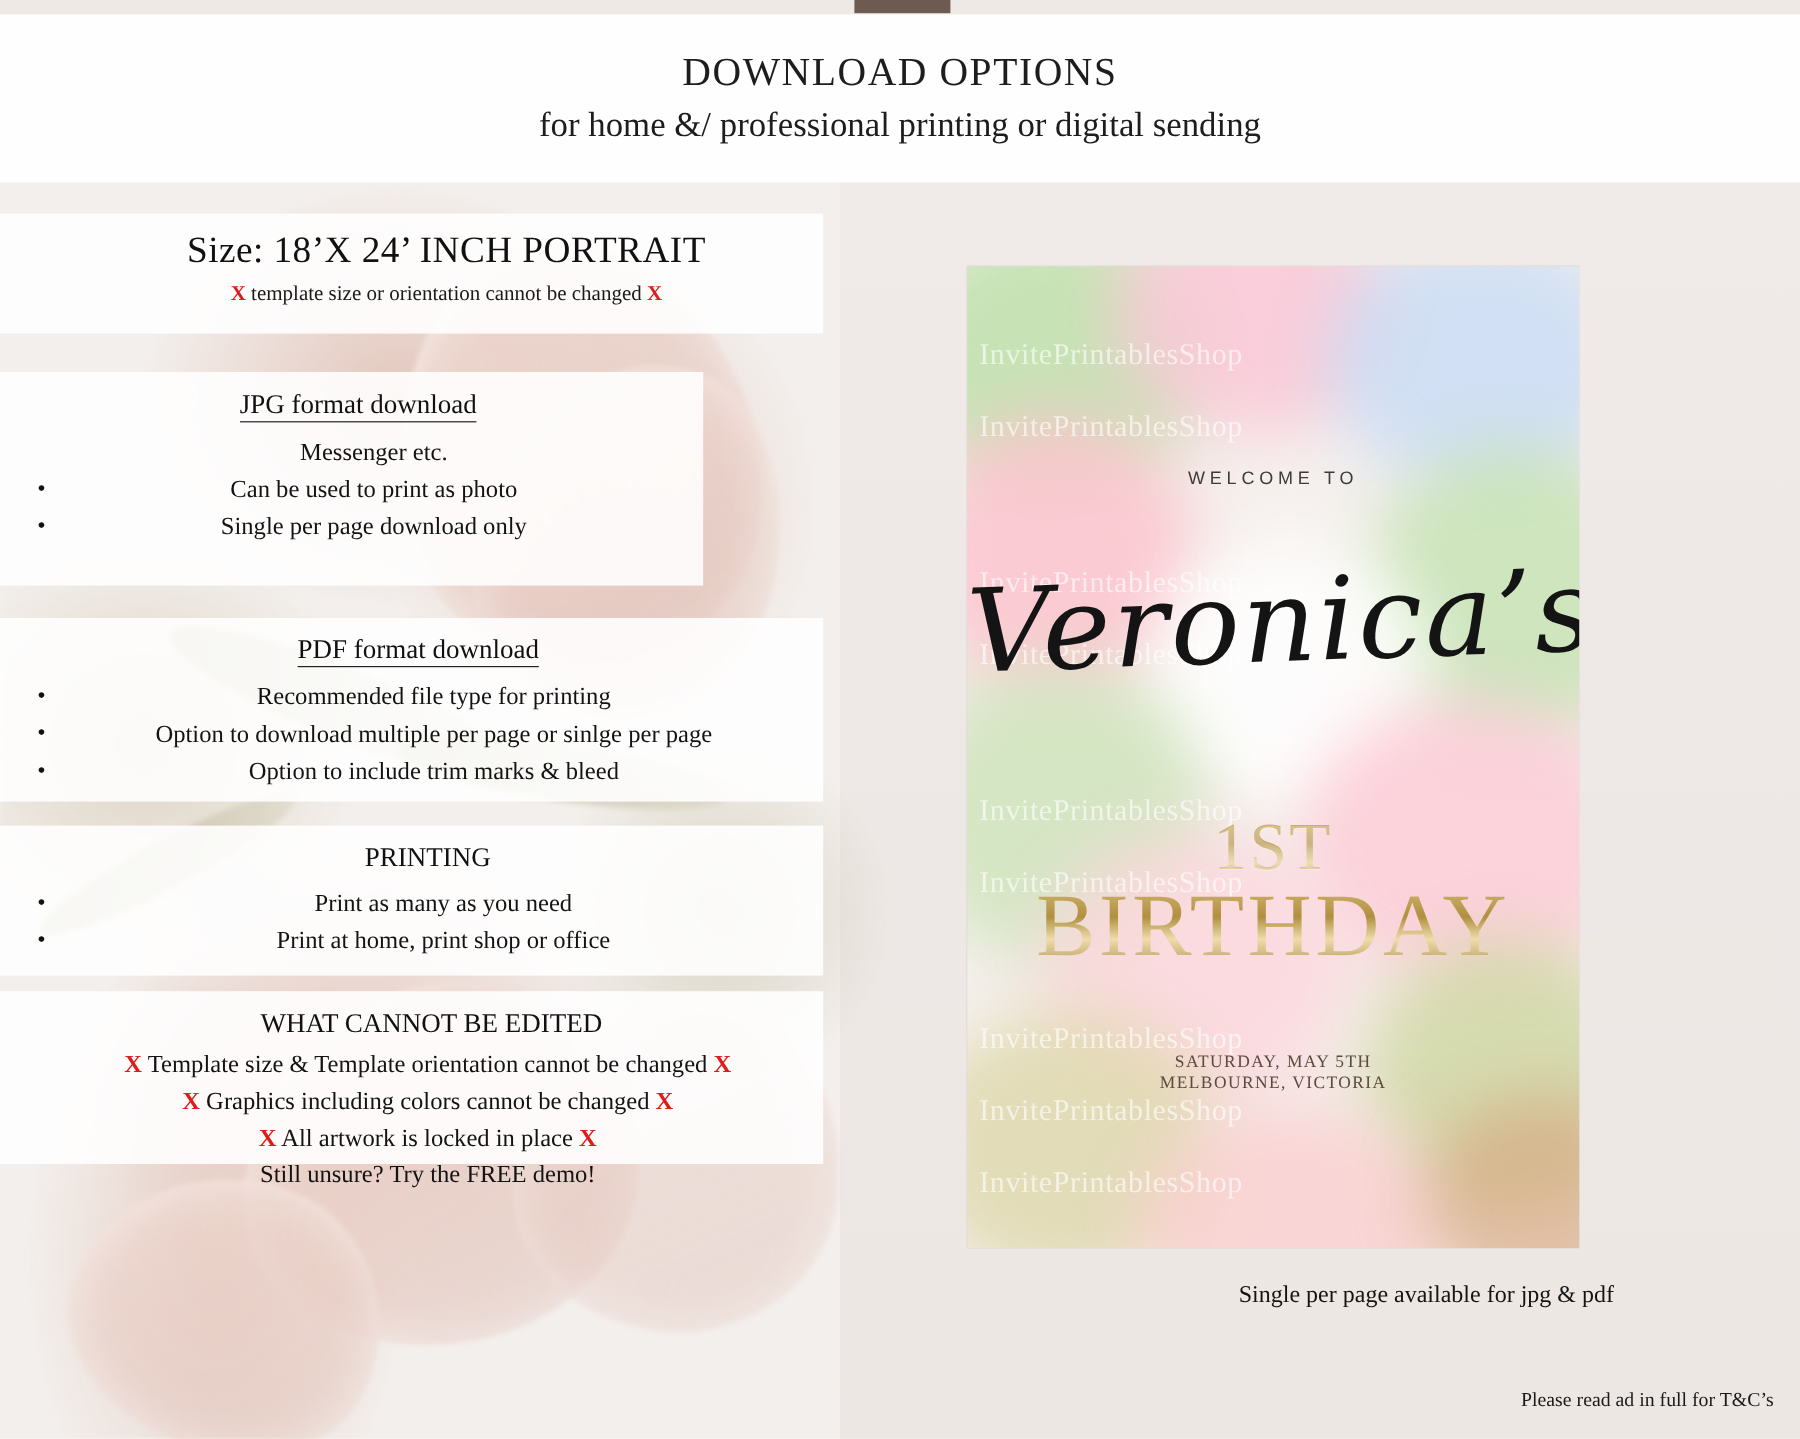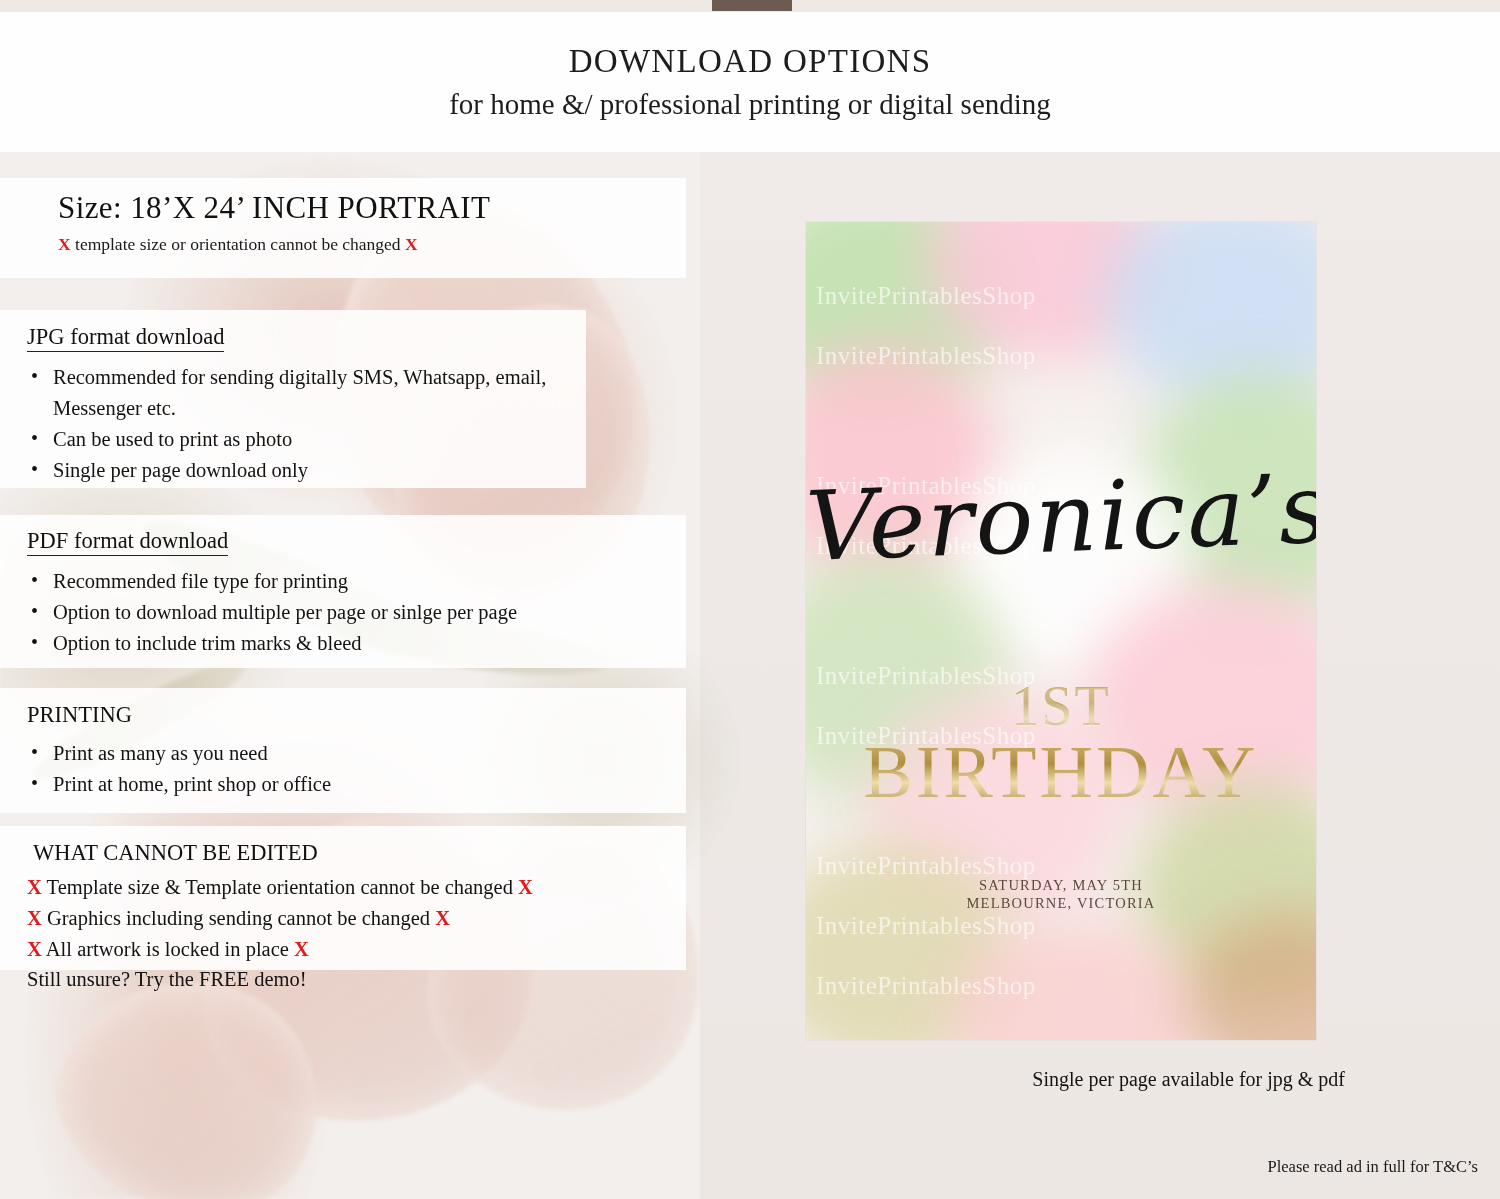--- a/index.html
+++ b/index.html
@@ -96,20 +96,21 @@
     font-size: 29px;
     font-weight: 400;
     color: #1d1d1d;
   }
 
   
   .panel {
     position: absolute;
     background: rgba(255,255,255,0.88);
     box-sizing: border-box;
+    text-align: center;
   }
   .panel-size {
     left: 0; top: 178px; width: 686px; height: 100px;
     padding: 12px 0 0 58px;
   }
   .size-title {
     font-size: 31px;
     color: #111;
     letter-spacing: 0.4px;
     margin: 0;
@@ -317,21 +318,20 @@
 <div class="panel panel-size">
   <p class="size-title">Size: 18’X 24’ INCH PORTRAIT</p>
   <p class="size-note">
     <span class="xmark">X</span><span> template size or orientation cannot be changed </span><span class="xmark">X</span>
   </p>
 </div>
 
 <div class="panel panel-jpg">
   <div class="sec-title underlined">JPG format download</div>
   <ul class="bullets">
-    <li>Recommended for sending digitally SMS, Whatsapp, email,</li>
     <li class="cont">Messenger etc.</li>
     <li>Can be used to print as photo</li>
     <li>Single per page download only</li>
   </ul>
 </div>
 
 <div class="panel panel-pdf">
   <div class="sec-title underlined">PDF format download</div>
   <ul class="bullets">
     <li>Recommended file type for printing</li>
@@ -350,21 +350,21 @@
 
 <div class="panel panel-cannot">
   <div class="sec-title" style="margin-left:6px;">WHAT CANNOT BE EDITED</div>
   <p class="x-line">
     <span class="xmark">X</span>
     <span>Template size &amp; Template orientation cannot be changed</span>
     <span class="xmark">X</span>
   </p>
   <p class="x-line">
     <span class="xmark">X</span>
-    <span>Graphics including sending cannot be changed</span>
+    <span>Graphics including colors cannot be changed</span>
     <span class="xmark">X</span>
   </p>
   <p class="x-line">
     <span class="xmark">X</span>
     <span>All artwork is locked in place</span>
     <span class="xmark">X</span>
   </p>
   <p class="plain-line">Still unsure? Try the FREE demo!</p>
 </div>
 
@@ -390,20 +390,21 @@
     <div class="wm" style="left:10px; top:250px;">InvitePrintablesShop</div>
     <div class="wm" style="left:10px; top:310px;">InvitePrintablesShop</div>
     <div class="wm" style="left:10px; top:440px;">InvitePrintablesShop</div>
     <div class="wm" style="left:10px; top:500px;">InvitePrintablesShop</div>
     <div class="wm" style="left:10px; top:630px;">InvitePrintablesShop</div>
     <div class="wm" style="left:10px; top:690px;">InvitePrintablesShop</div>
     <div class="wm" style="left:10px; top:750px;">InvitePrintablesShop</div>
   </div>
 
   <div class="preview-content">
+    <div class="welcome">WELCOME TO</div>
     <div class="script-name">Veronica’s</div>
     <div class="ord">1ST</div>
     <div class="bday">BIRTHDAY</div>
     <div class="evt-line evt1">SATURDAY, MAY 5TH</div>
     <div class="evt-line evt2">MELBOURNE, VICTORIA</div>
   </div>
 </div>
 
 <div class="single-note">Single per page available for jpg &amp; pdf</div>
 <div class="tc-note">Please read ad in full for T&amp;C’s</div>

